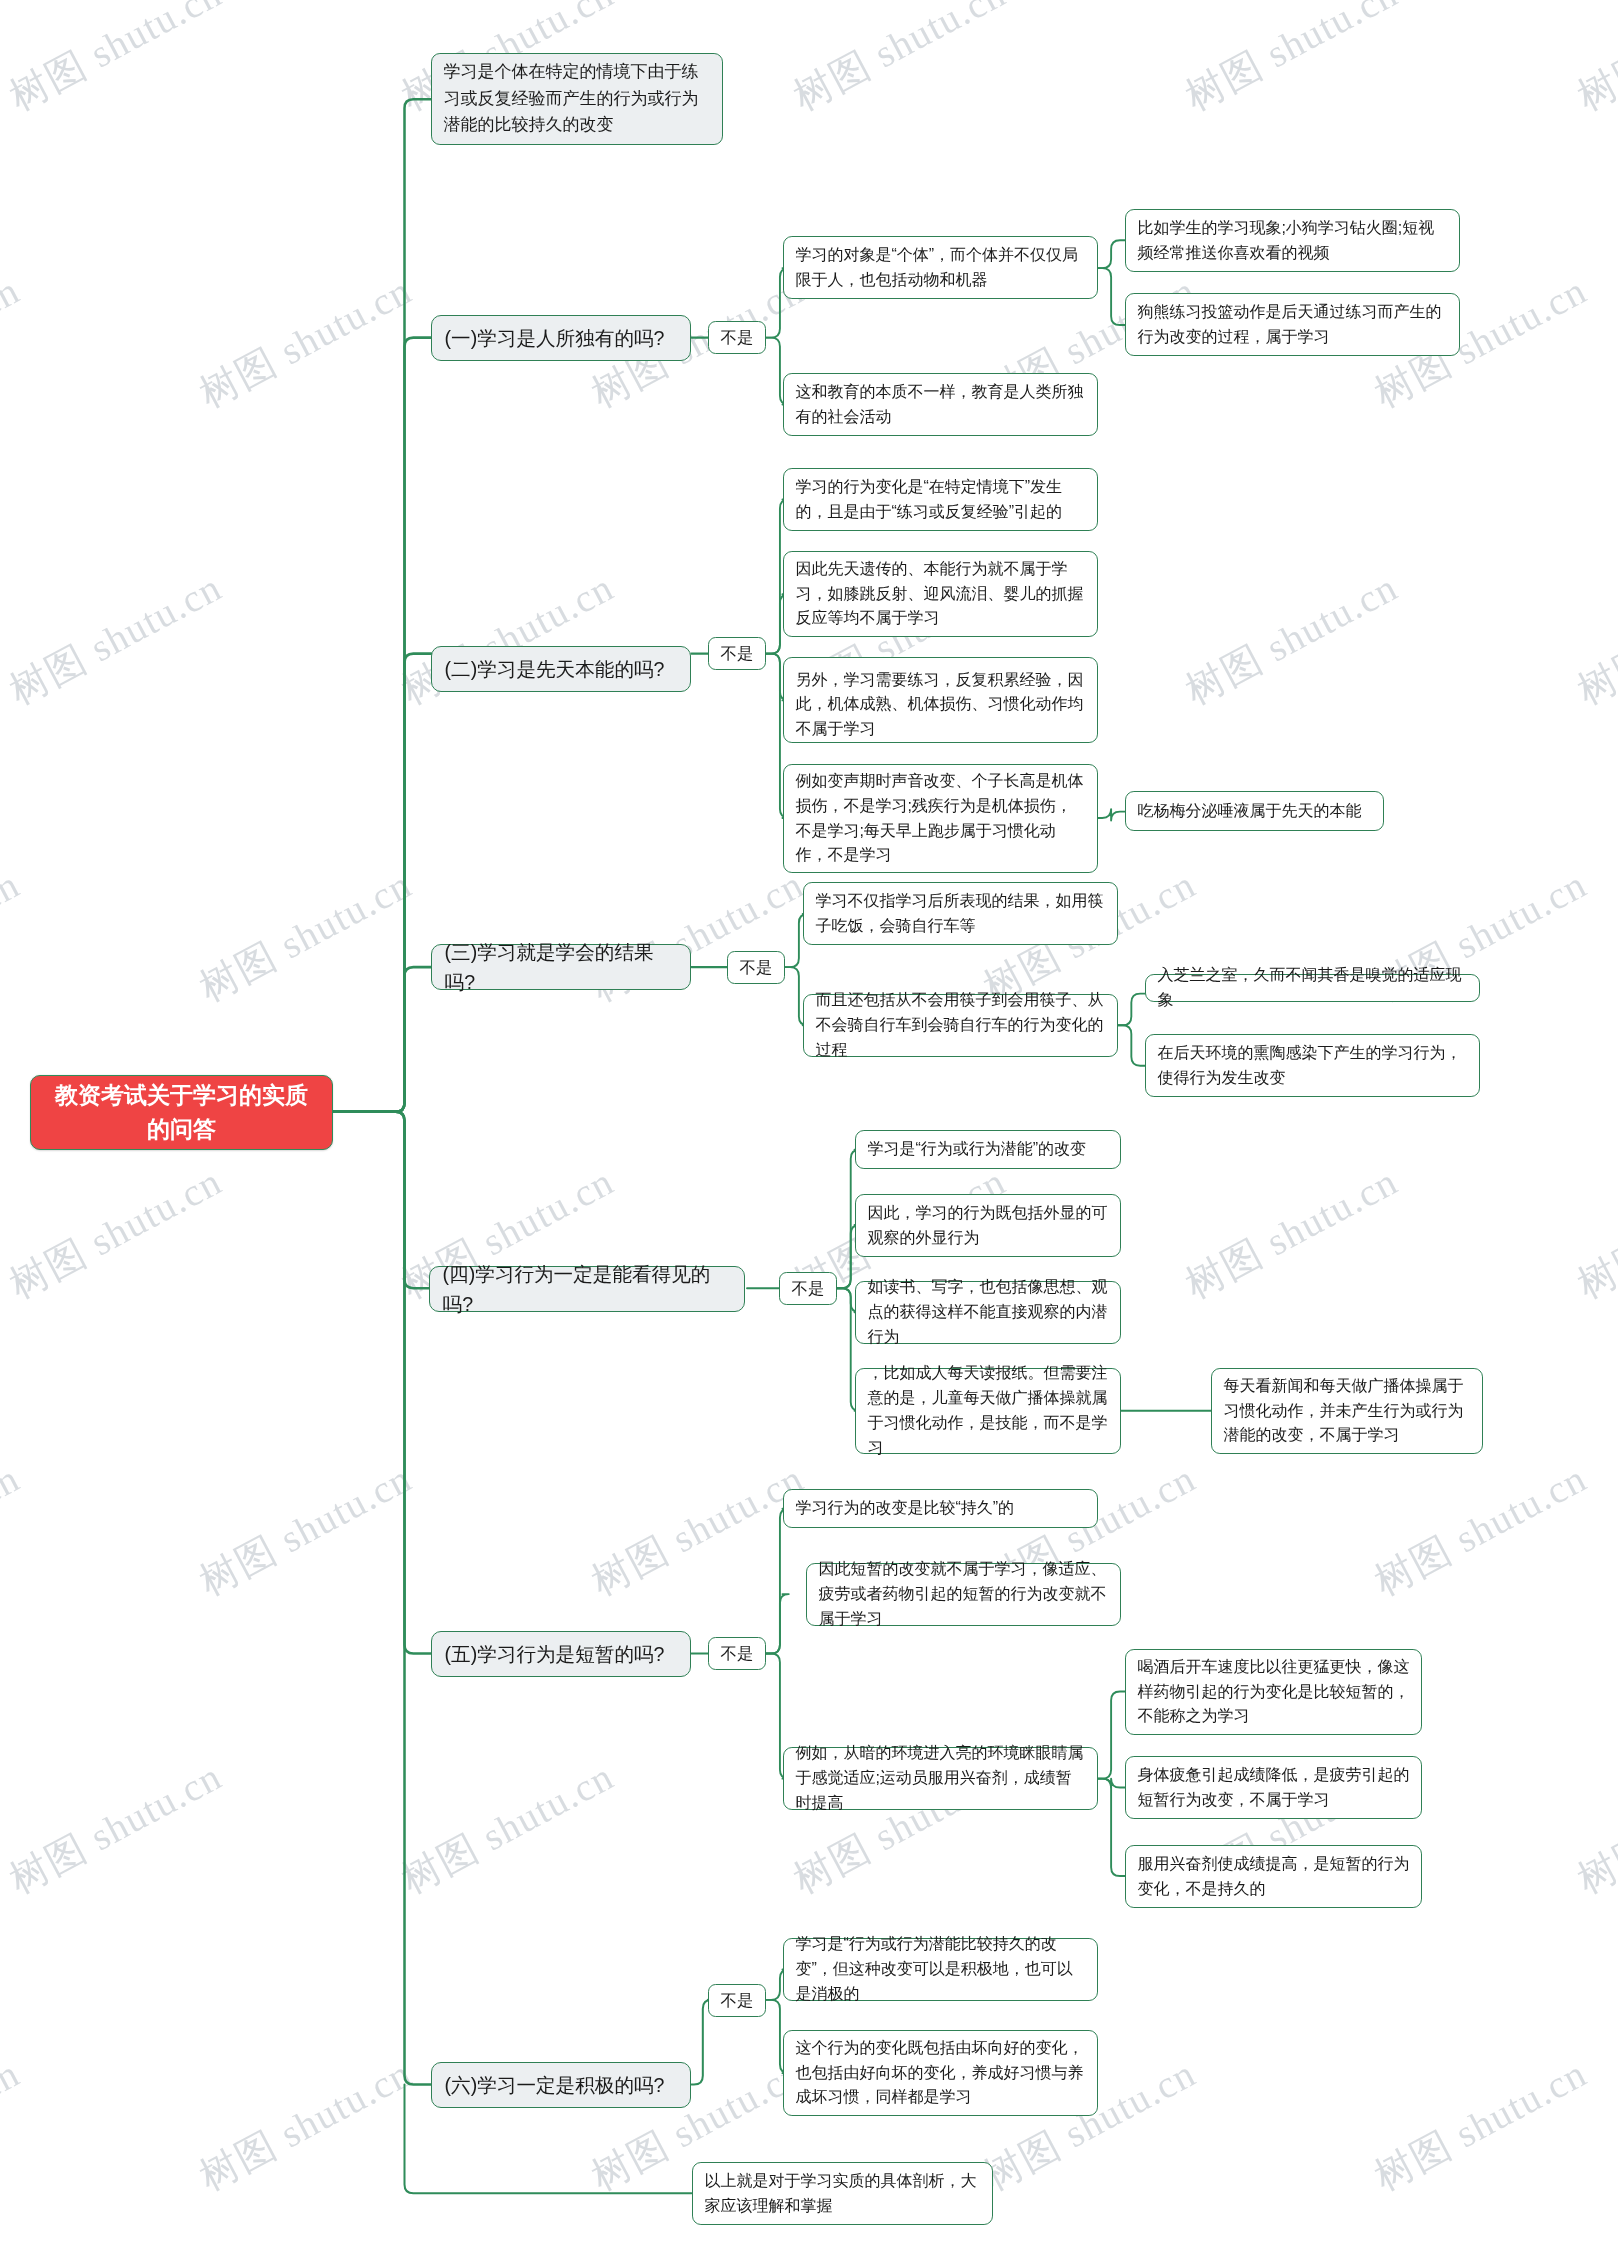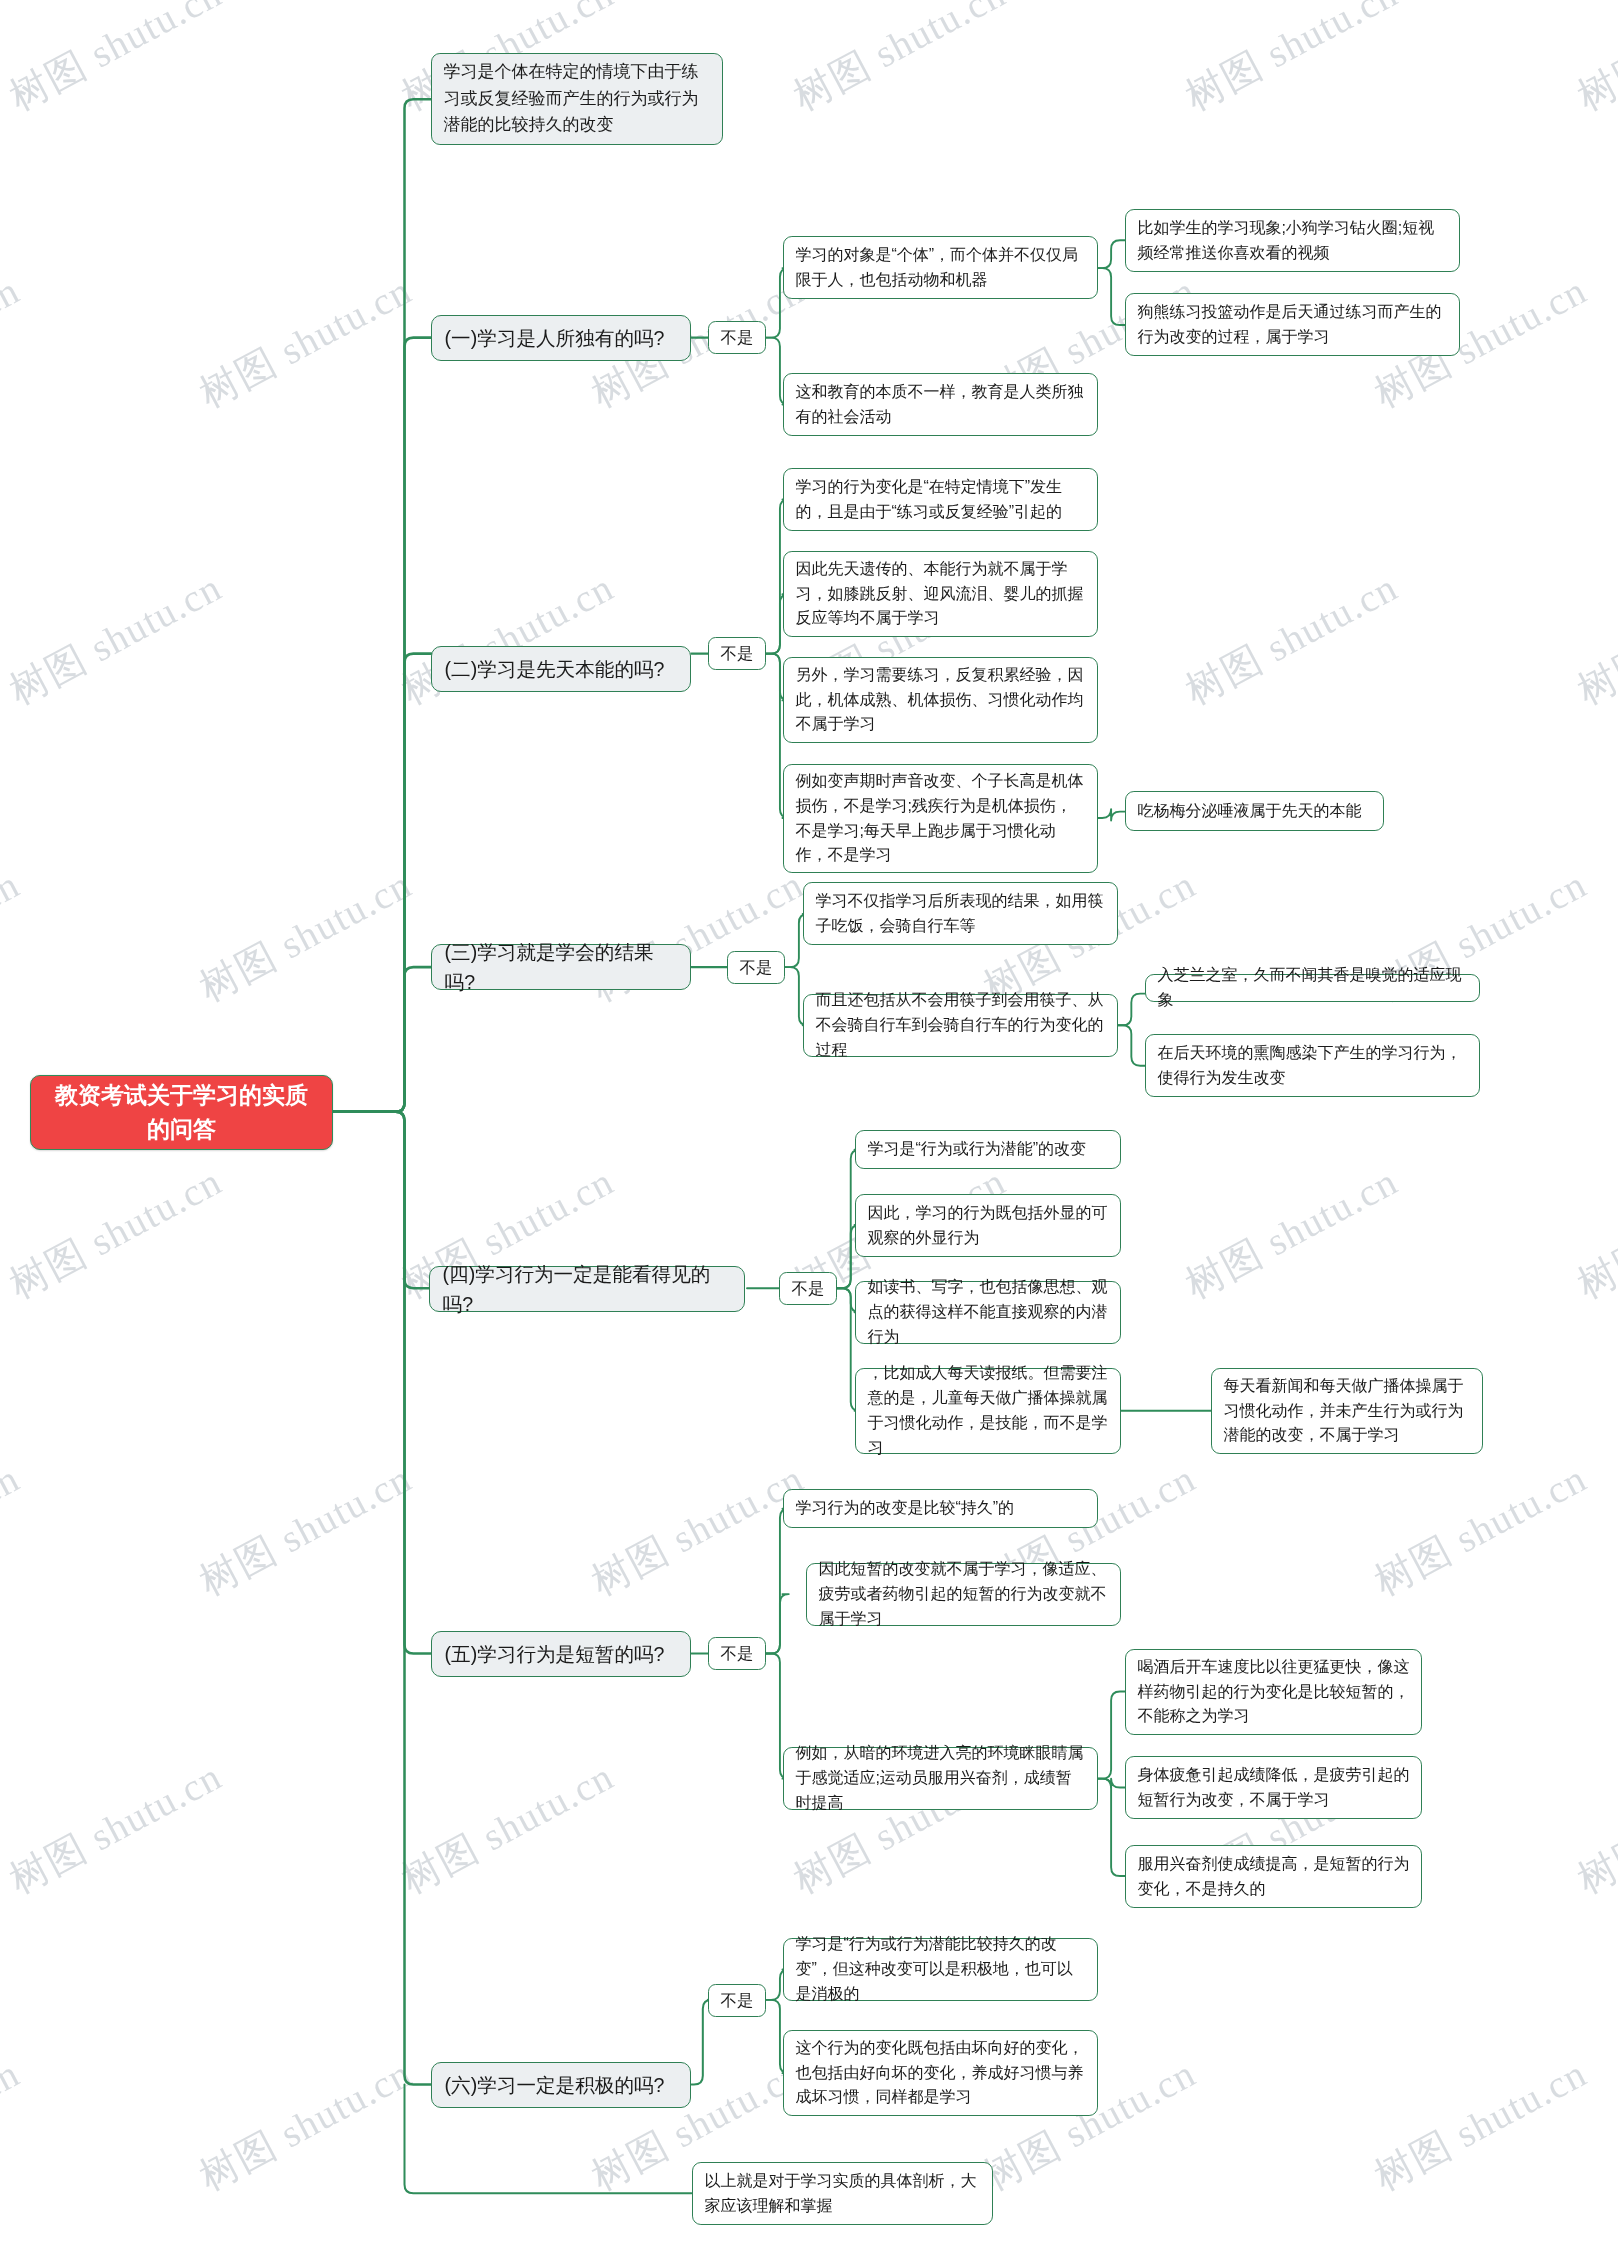--- a/index.html
+++ b/index.html
@@ -218,21 +218,21 @@
   </div>
   <div class="node n-ans" style="left:708px;top:637px;width:58px;height:33px;">
     <span class="txt">不是</span>
   </div>
   <div class="node n-leaf" style="left:783px;top:468px;width:315px;height:63px;">
     <span class="txt">学习的行为变化是“在特定情境下”发生的，且是由于“练习或反复经验”引起的</span>
   </div>
   <div class="node n-leaf" style="left:783px;top:551px;width:315px;height:86px;">
     <span class="txt">因此先天遗传的、本能行为就不属于学习，如膝跳反射、迎风流泪、婴儿的抓握反应等均不属于学习</span>
   </div>
-  <div class="node n-leaf" style="left:783px;top:657px;width:315px;height:86px;">
+  <div class="node n-leaf" style="left:783px;top:657px;width:315px;height:86px;align-items:flex-end;">
     <span class="txt">另外，学习需要练习，反复积累经验，因此，机体成熟、机体损伤、习惯化动作均不属于学习</span>
   </div>
   <div class="node n-leaf" style="left:783px;top:764px;width:315px;height:109px;">
     <span class="txt">例如变声期时声音改变、个子长高是机体损伤，不是学习;残疾行为是机体损伤，不是学习;每天早上跑步属于习惯化动作，不是学习</span>
   </div>
   <div class="node n-leaf" style="left:1125px;top:791px;width:259px;height:40px;">
     <span class="txt">吃杨梅分泌唾液属于先天的本能</span>
   </div>
 
   <div class="node n-q" style="left:431px;top:944px;width:260px;height:46px;">

